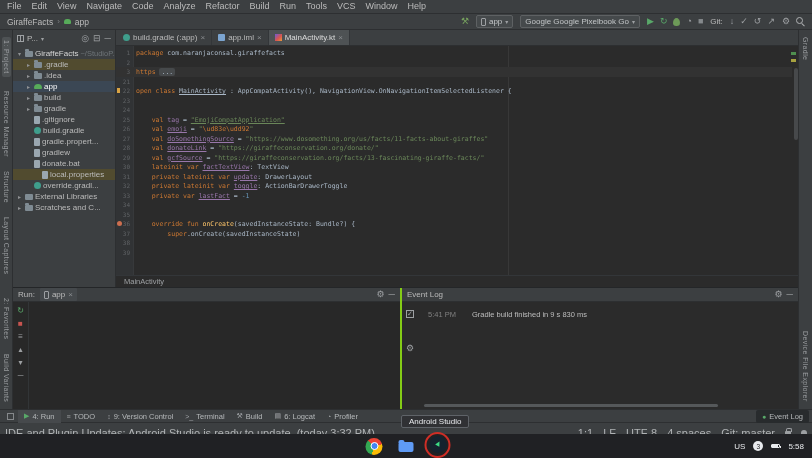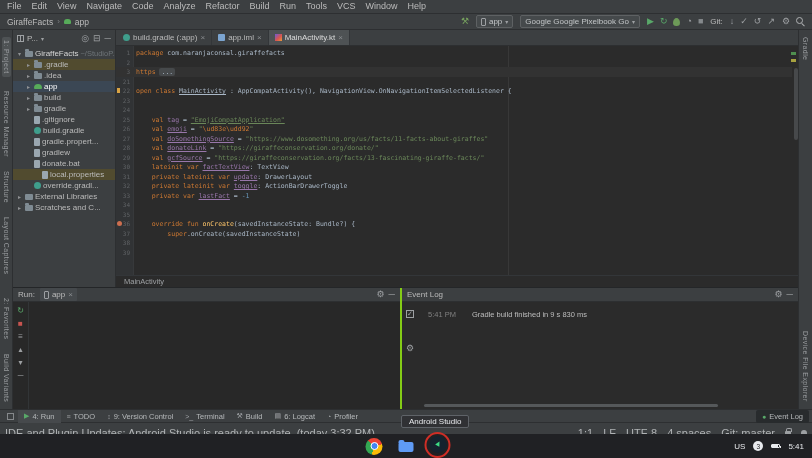--- a/index.html
+++ b/index.html
@@ -481,18 +481,18 @@
       <span class="app-icon icon-files"></span>
       <span class="app-wrap">
         <span class="app-icon icon-as"></span>
         <span class="red-ring"></span>
       </span>
     </div>
     <div class="tb-tray">
       <span>US</span>
       <span class="tray-badge">3</span>
       <span class="icon-battery"></span>
-      <span>5:41</span>
+      <span>5:58</span>
     </div>
   </div>
 
   <div class="tooltip">Android Studio</div>
 </div>
 
 </body></html>

